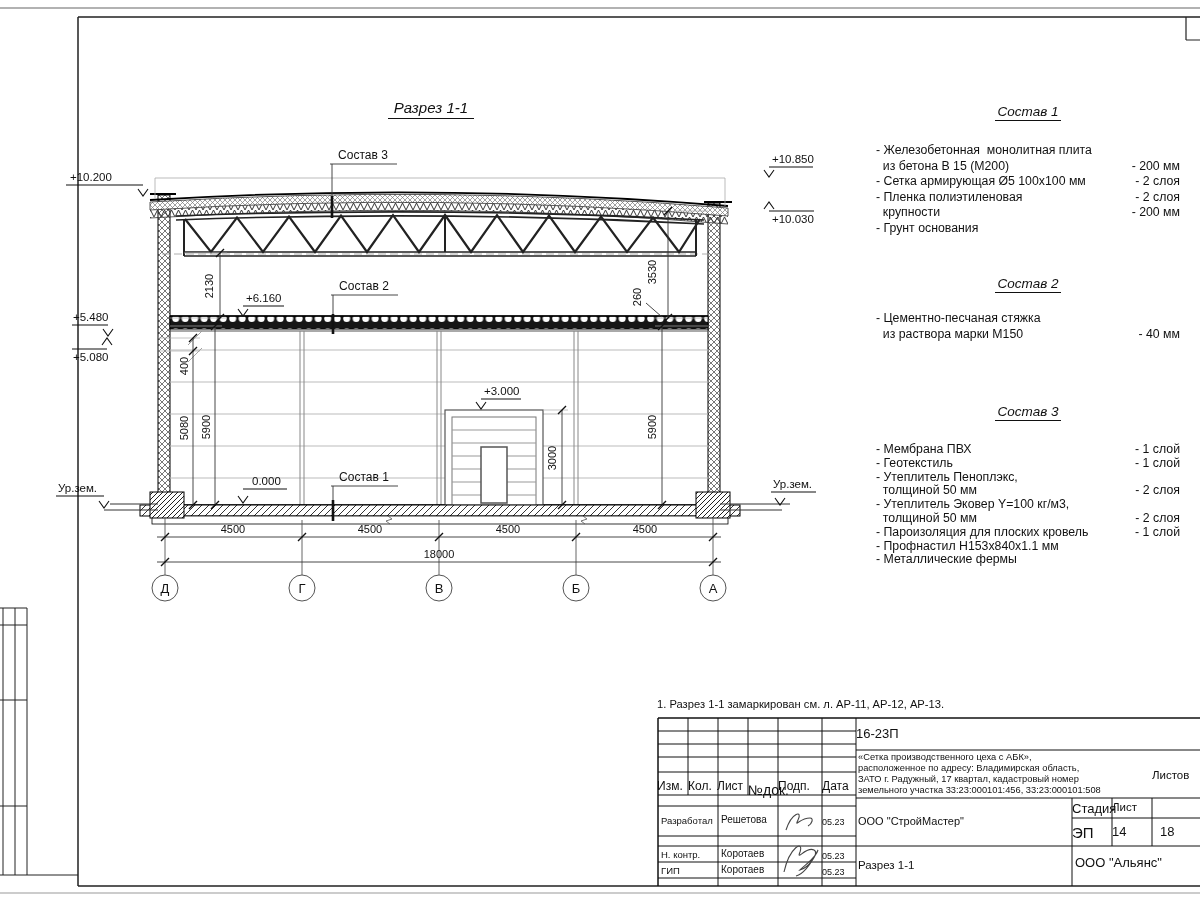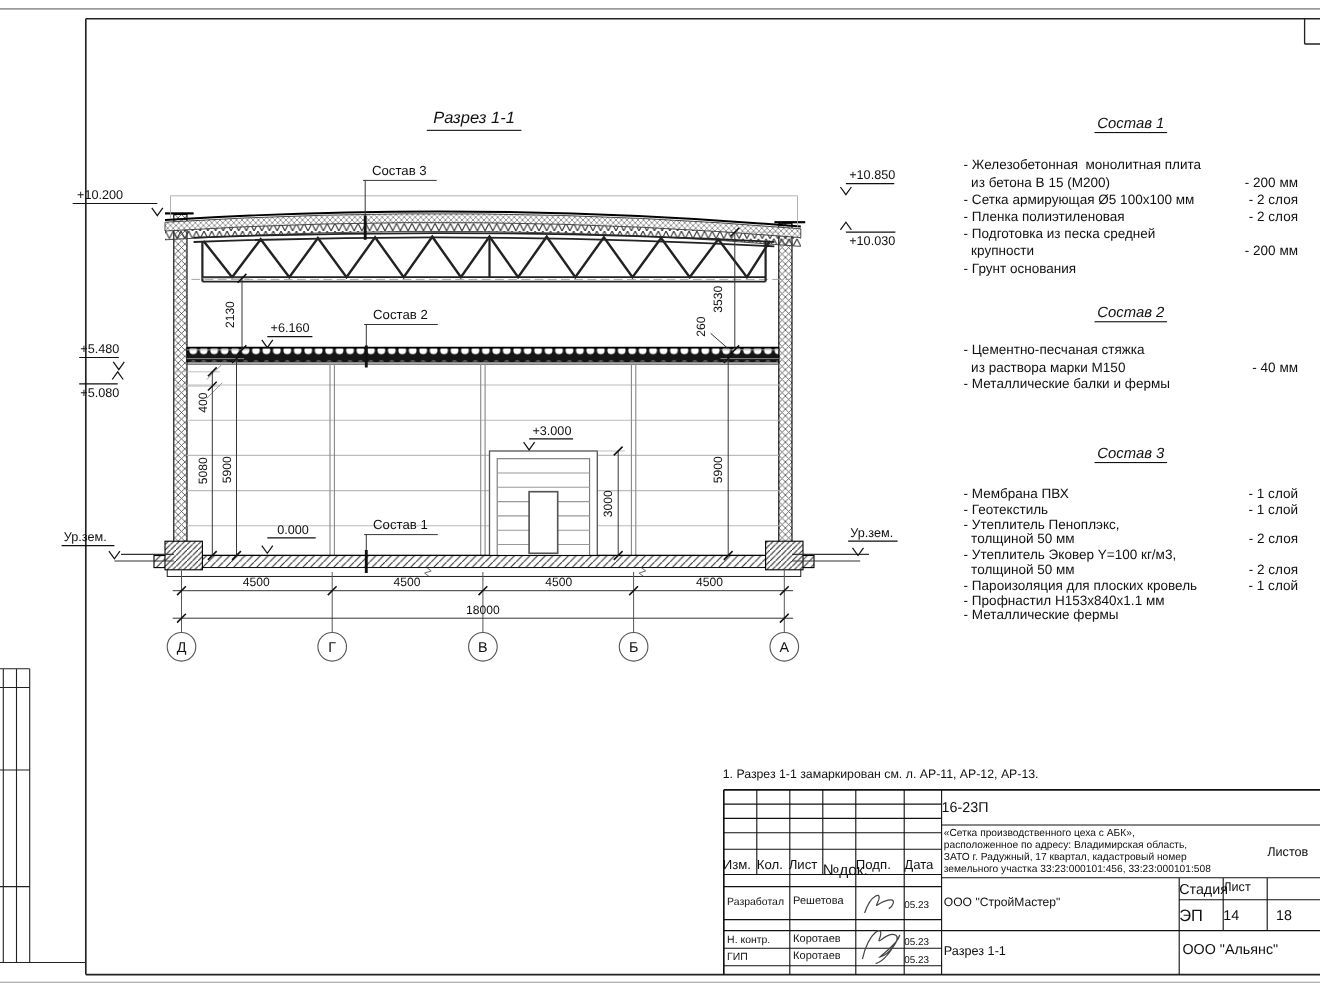--- a/index.html
+++ b/index.html
@@ -201,30 +201,28 @@
 </svg>
 
 <div class="abs dwg-title">Разрез 1-1</div>
 
 <div class="comp comp-s1" style="top:104px">
   <div class="chead"><span>Состав 1</span></div>
   <div class="crow"><span class="cn">- Железобетонная  монолитная плита</span><span class="cv"></span></div>
   <div class="crow"><span class="cn">  из бетона В 15 (М200)</span><span class="cv">- 200 мм</span></div>
   <div class="crow"><span class="cn">- Сетка армирующая Ø5 100x100 мм</span><span class="cv">- 2 слоя</span></div>
   <div class="crow"><span class="cn">- Пленка полиэтиленовая</span><span class="cv">- 2 слоя</span></div>
-  <div class="crow"><span class="cn">- Подготовка из песка средней</span><span class="cv"></span></div>
   <div class="crow"><span class="cn">  крупности</span><span class="cv">- 200 мм</span></div>
   <div class="crow"><span class="cn">- Грунт основания</span><span class="cv"></span></div>
 </div>
 
 <div class="comp comp-s2" style="top:276px">
   <div class="chead"><span>Состав 2</span></div>
   <div class="crow"><span class="cn">- Цементно-песчаная стяжка</span><span class="cv"></span></div>
   <div class="crow"><span class="cn">  из раствора марки М150</span><span class="cv">- 40 мм</span></div>
-  <div class="crow"><span class="cn">- Металлические балки и фермы</span><span class="cv"></span></div>
 </div>
 
 <div class="comp comp-s3" style="top:404px">
   <div class="chead"><span>Состав 3</span></div>
   <div class="crow"><span class="cn">- Мембрана ПВХ</span><span class="cv">- 1 слой</span></div>
   <div class="crow"><span class="cn">- Геотекстиль</span><span class="cv">- 1 слой</span></div>
   <div class="crow"><span class="cn">- Утеплитель Пеноплэкс,</span><span class="cv"></span></div>
   <div class="crow"><span class="cn">  толщиной 50 мм</span><span class="cv">- 2 слоя</span></div>
   <div class="crow"><span class="cn">- Утеплитель Эковер Y=100 кг/м3,</span><span class="cv"></span></div>
   <div class="crow"><span class="cn">  толщиной 50 мм</span><span class="cv">- 2 слоя</span></div>

